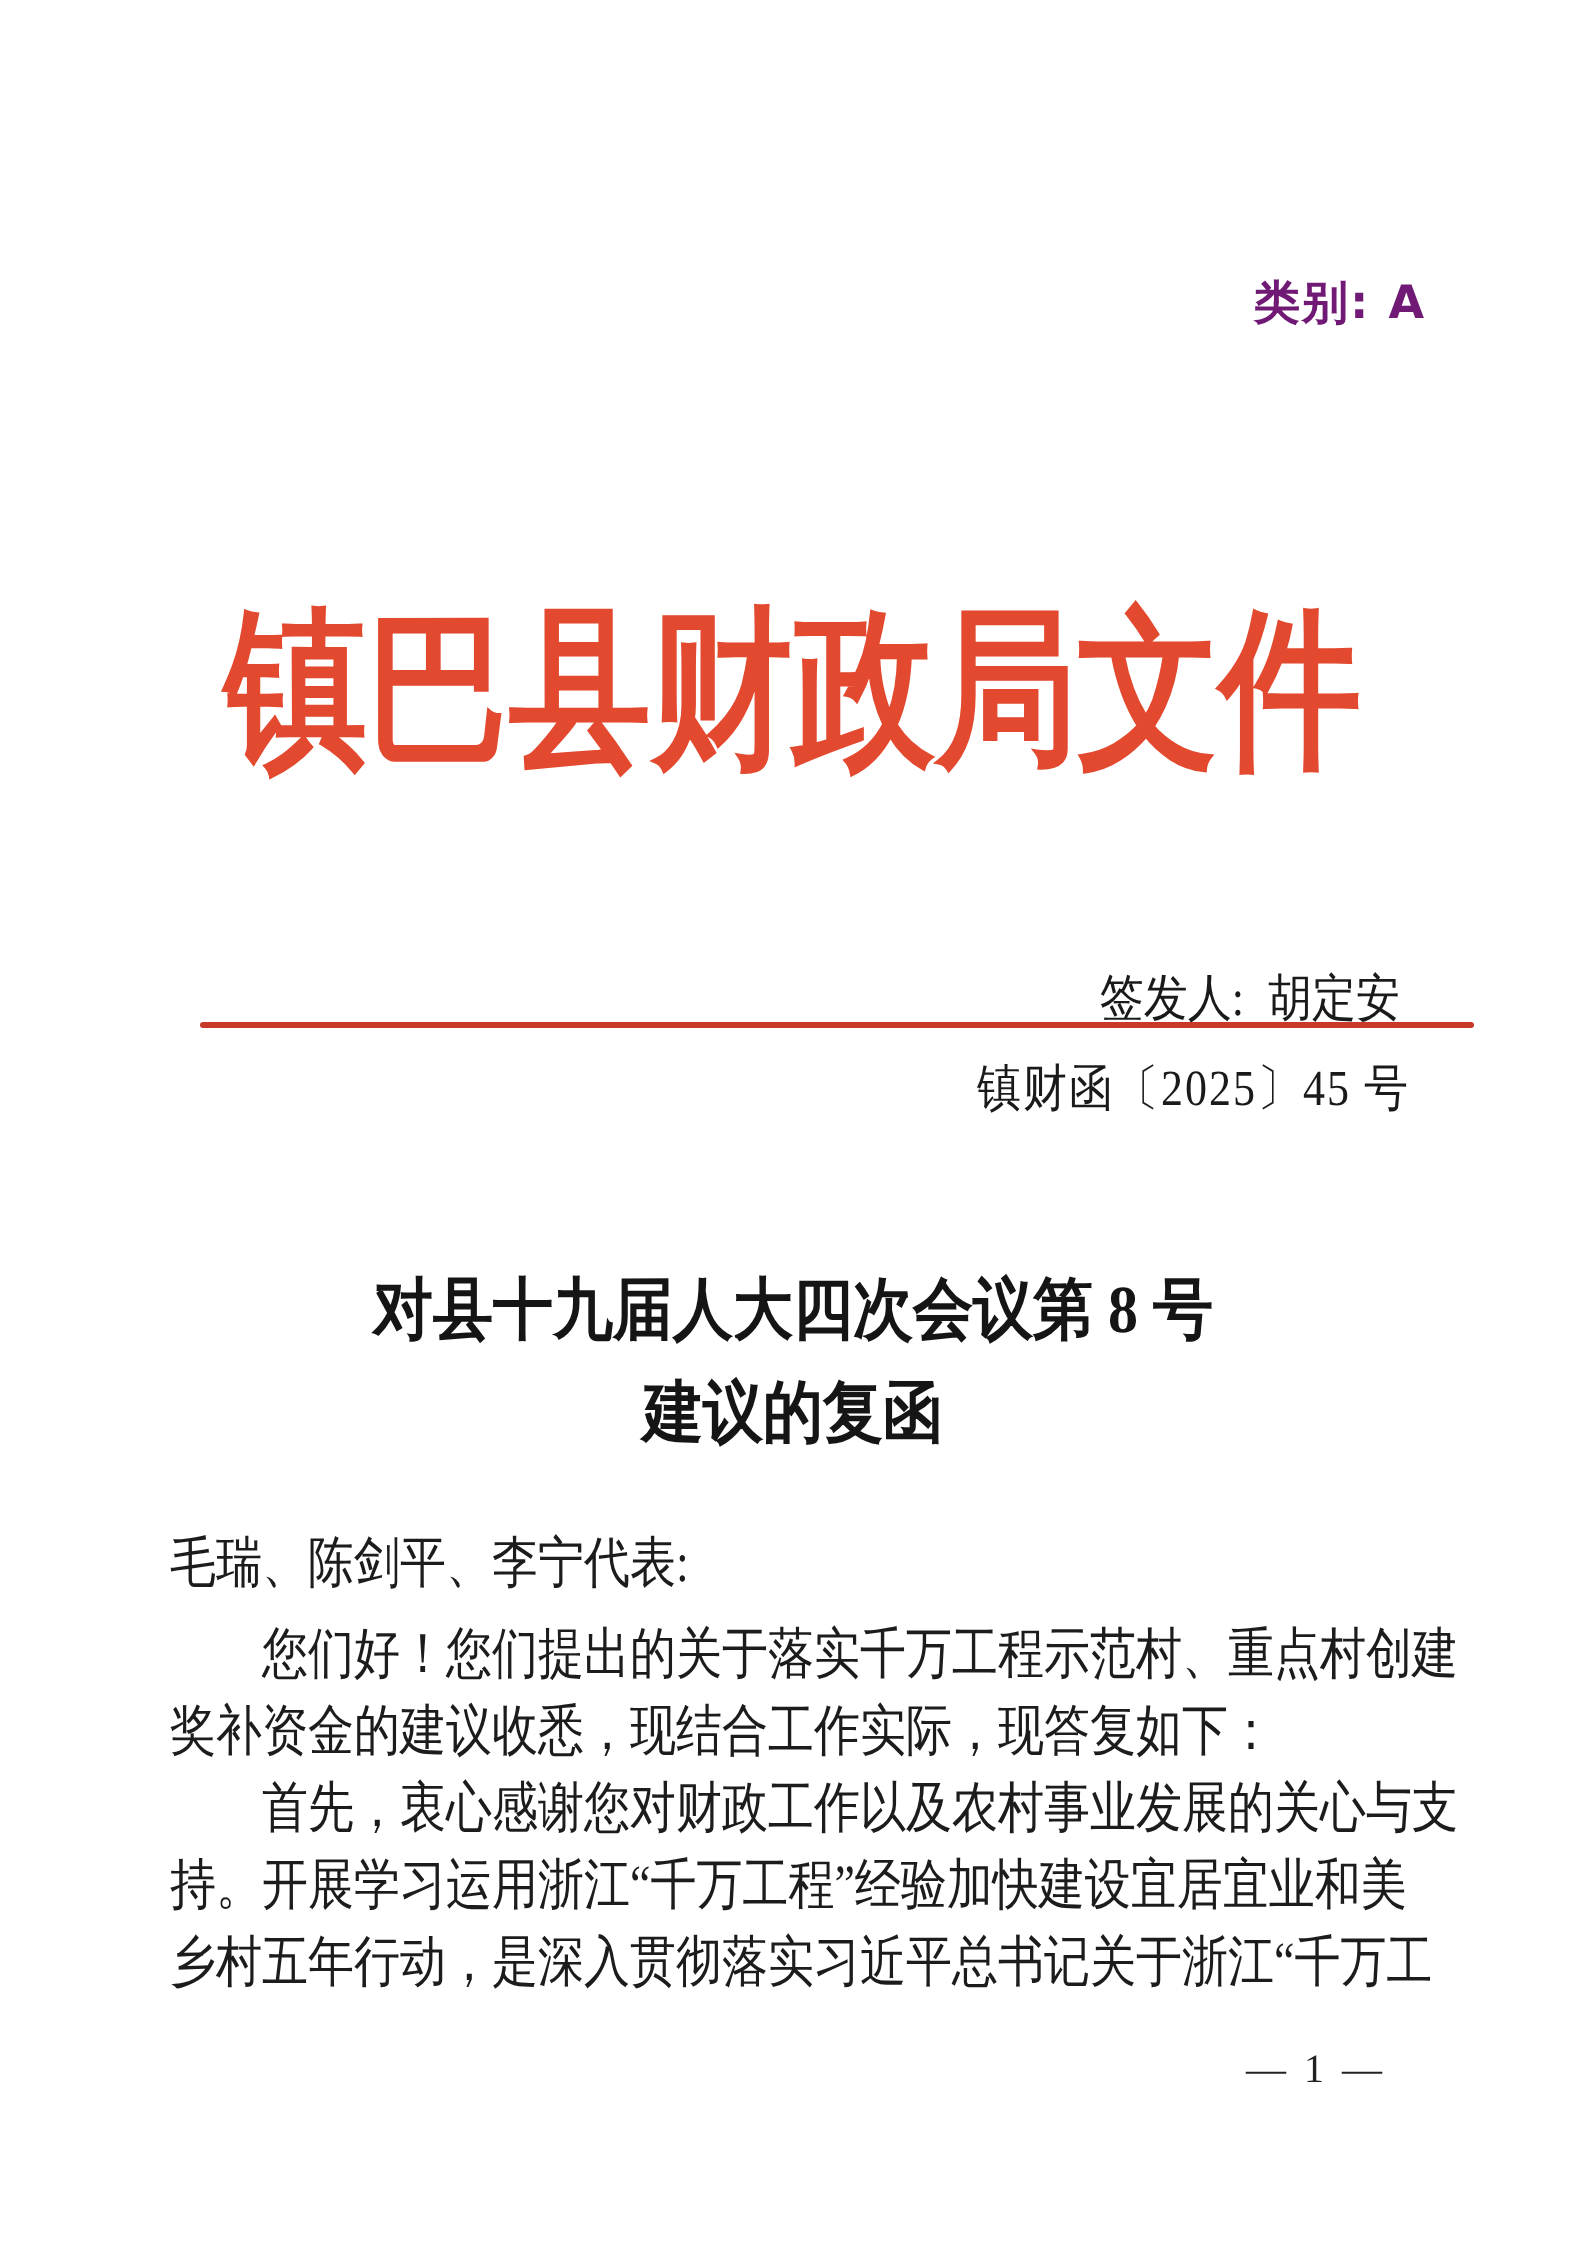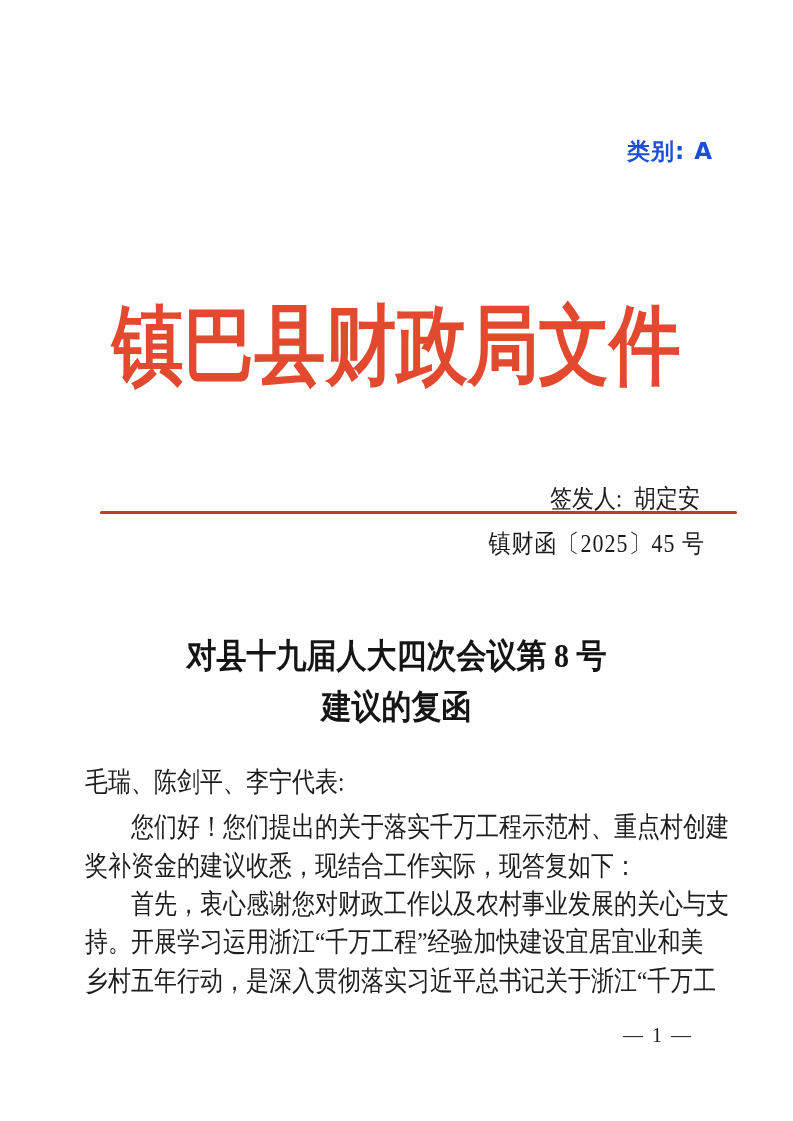--- a/index.html
+++ b/index.html
@@ -15,21 +15,21 @@
     color: #1a1a1a;
   }
   .category {
     position: absolute;
     top: 136px;
     right: 80px;
     font-family: "DejaVu Sans", "Liberation Sans", sans-serif;
     font-weight: 700;
     font-size: 23px;
     letter-spacing: 1px;
-    color: #1d4ed8;
+    color: #701a75;
   }
   .agency-title {
     position: absolute;
     top: 288px;
     left: 0;
     width: 793px;
     text-align: center;
     font-size: 71px;
     font-weight: 700;
     letter-spacing: 0px;

